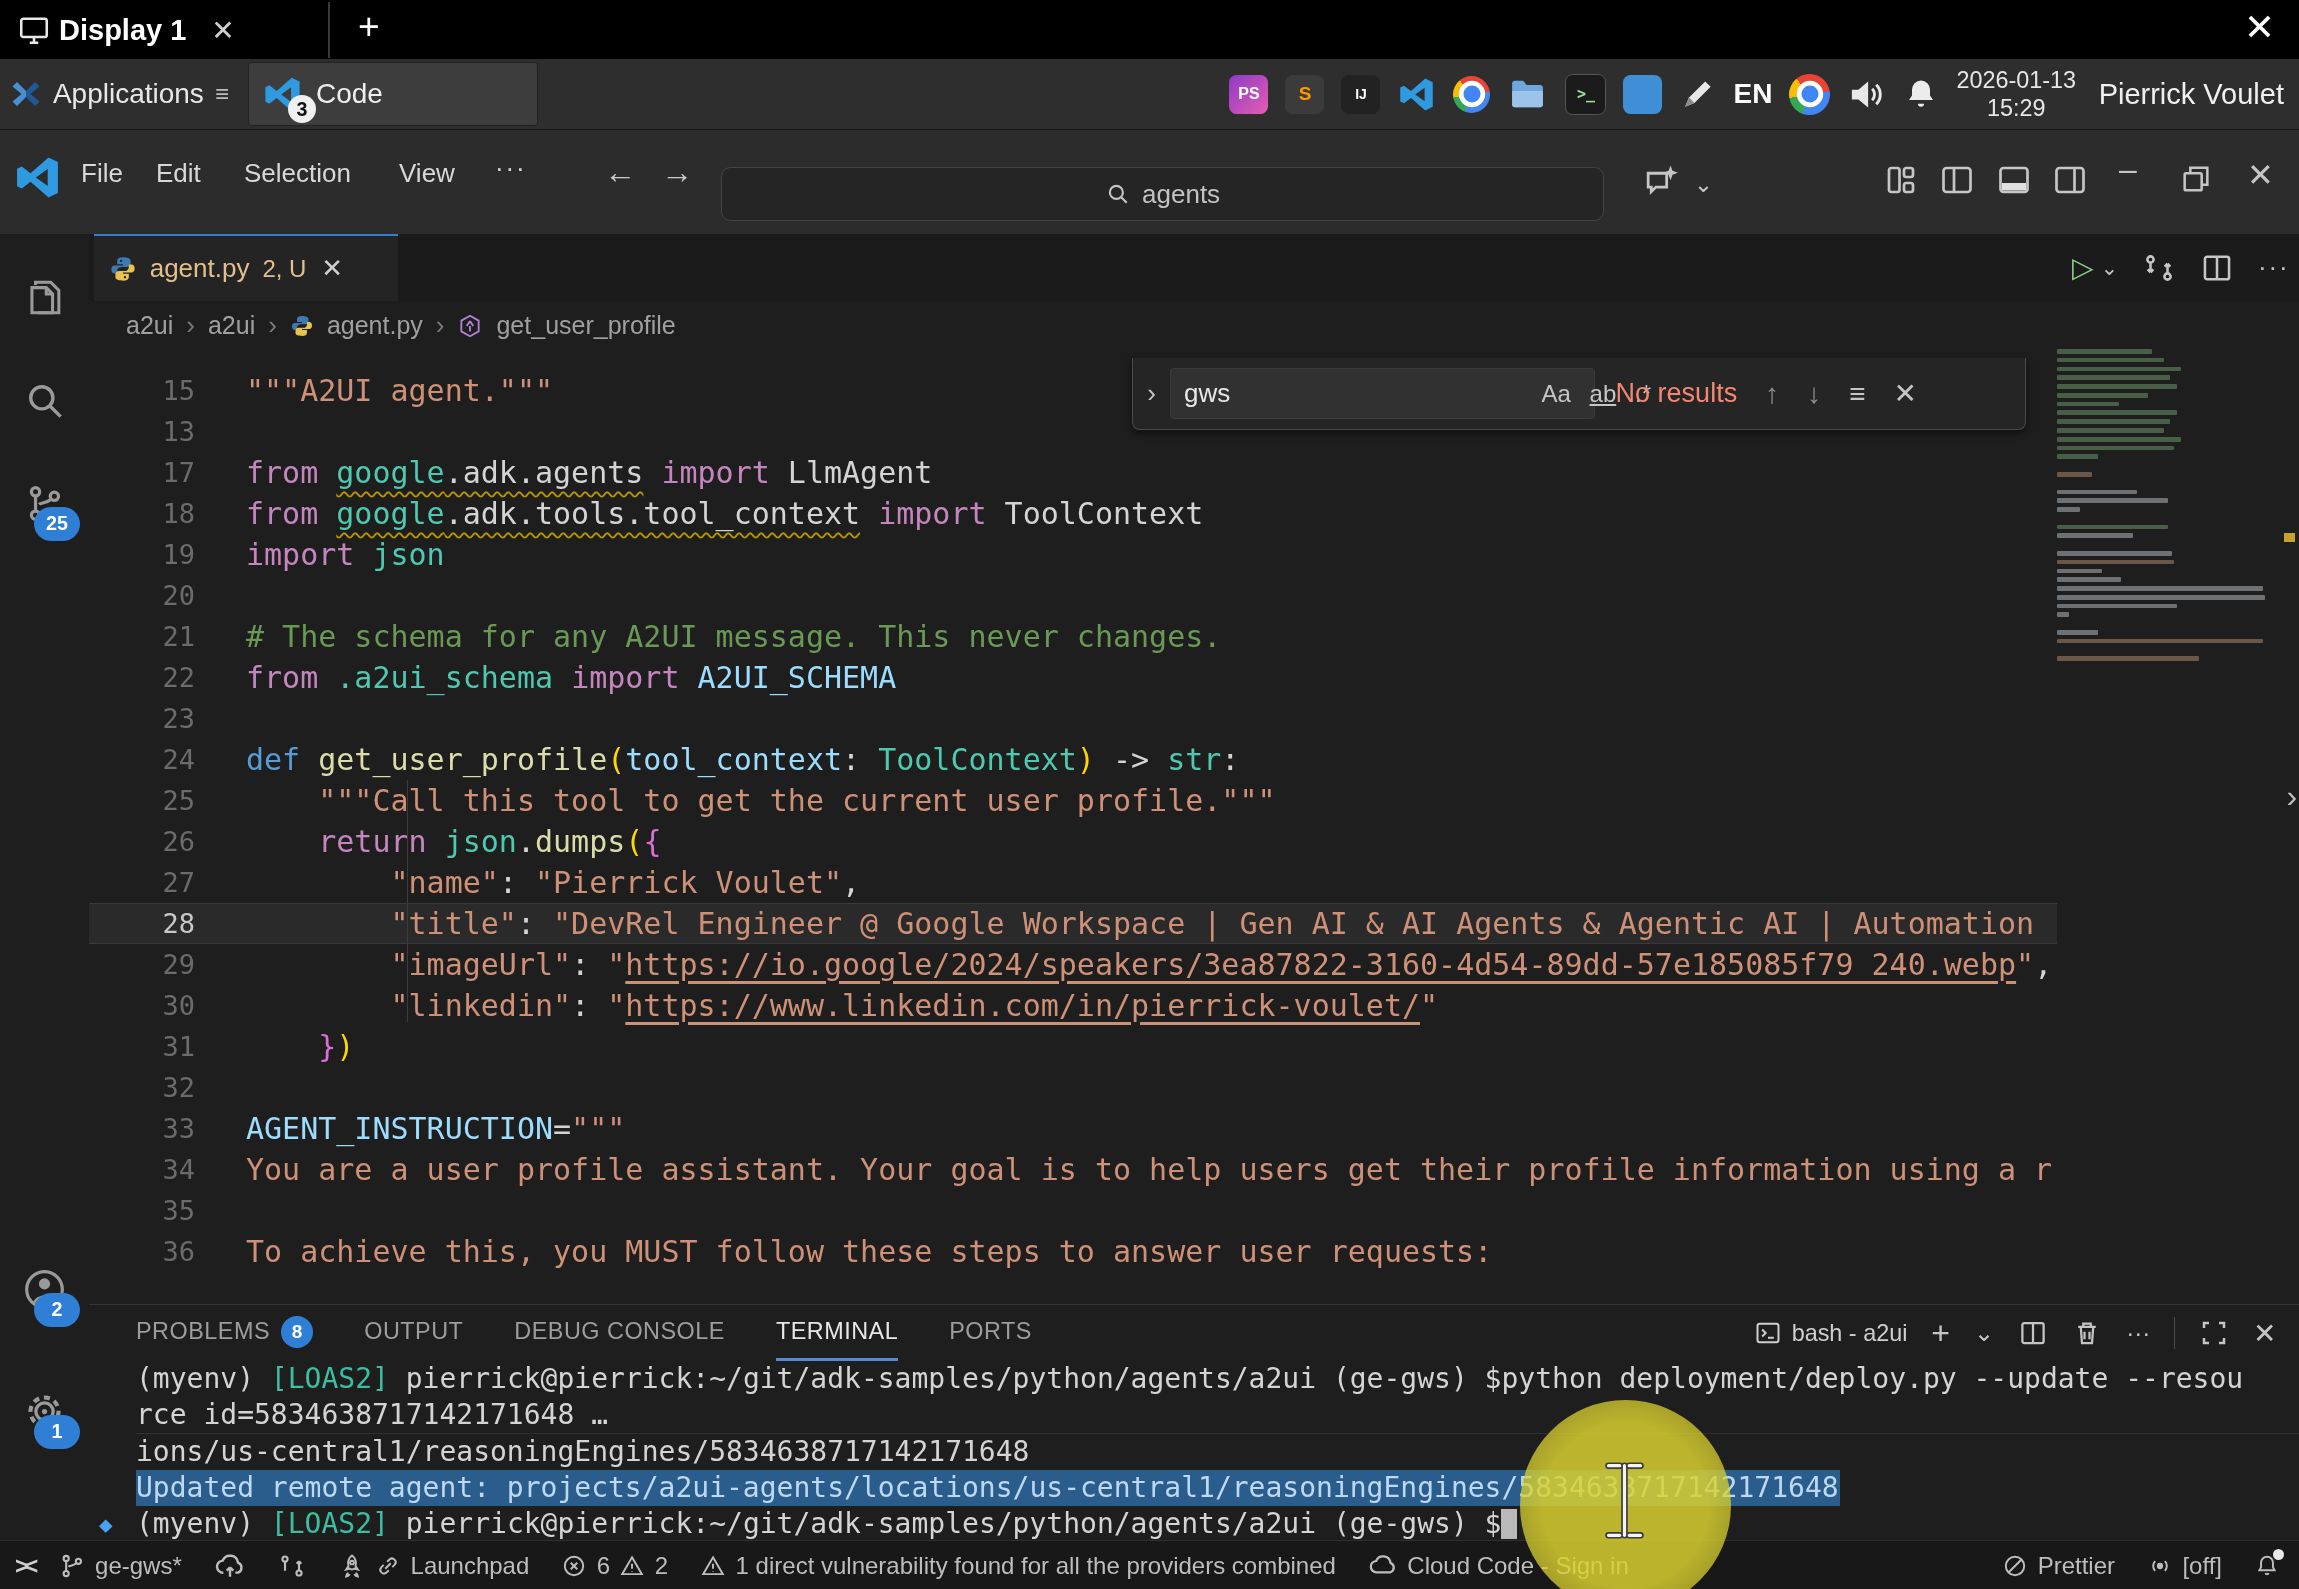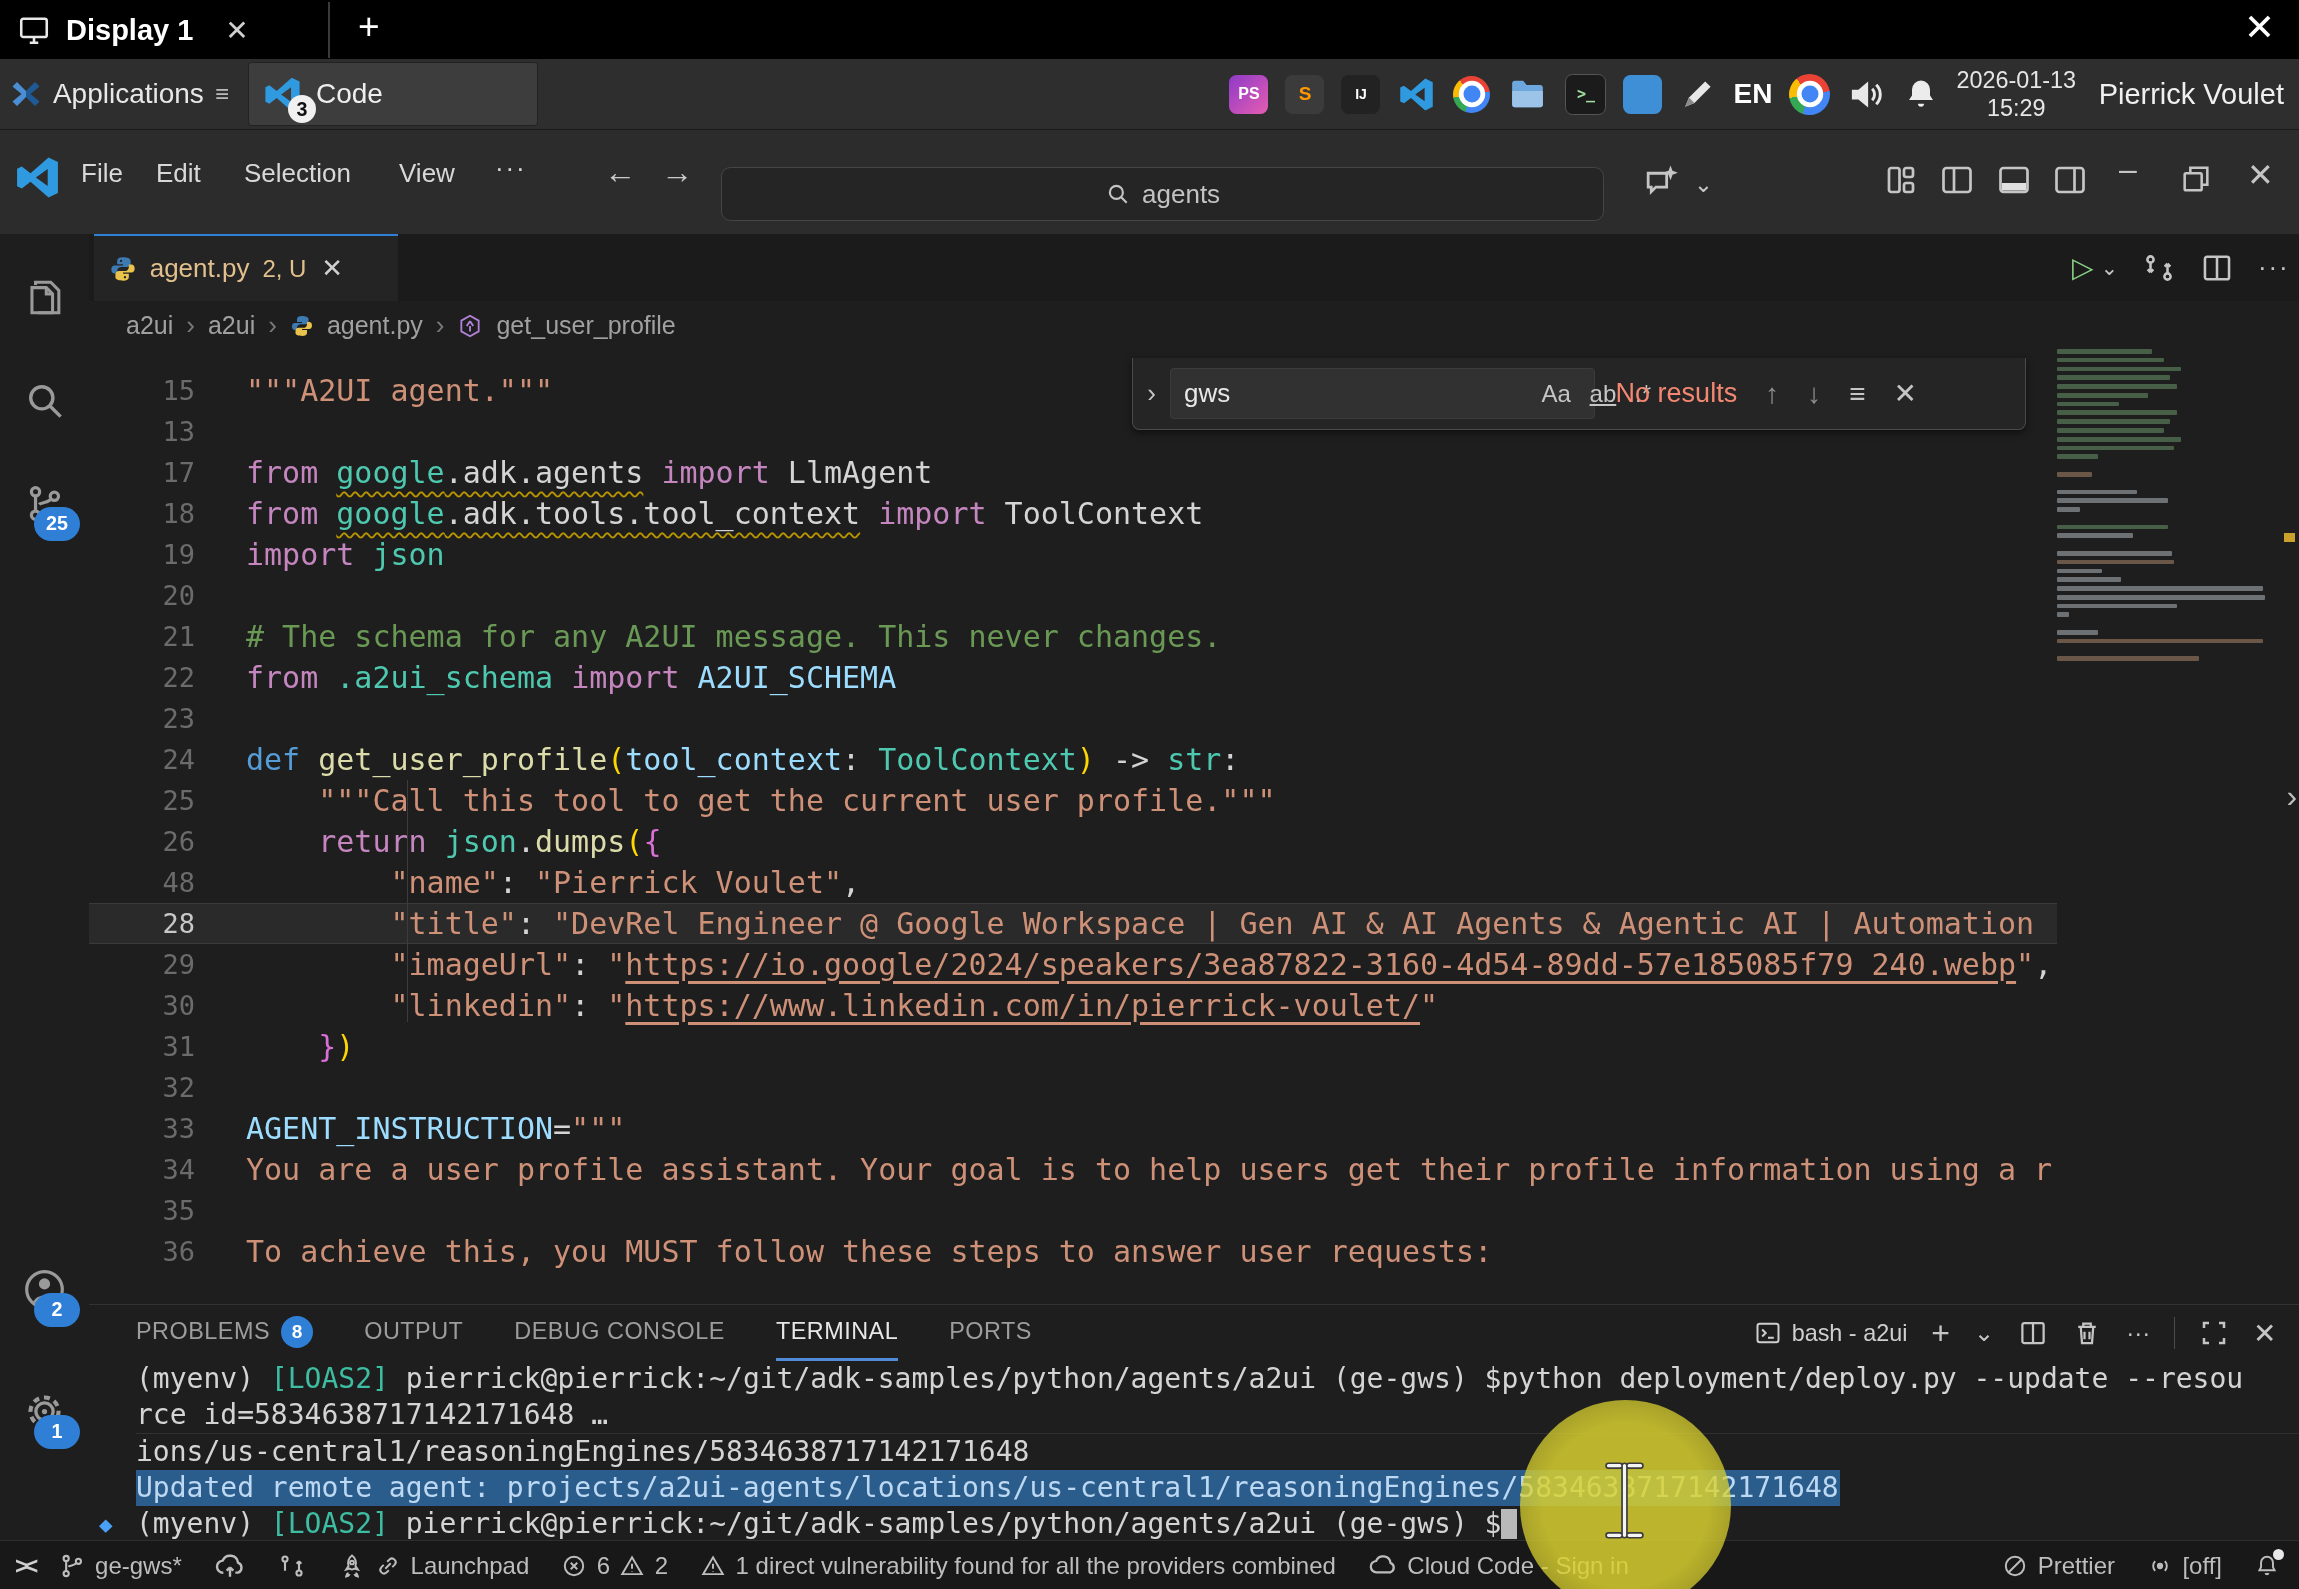--- a/index.html
+++ b/index.html
@@ -2,21 +2,21 @@
 <html style="font-size:15px"><head>
 <meta charset="utf-8">
 <style>
   html,body{margin:0;padding:0;background:#000;}
   #screen{position:relative;width:2299px;height:1589px;overflow:hidden;
     font-family:"Liberation Sans", sans-serif;color:#ccc;background:#1e1e1e;}
   svg{display:block;}
 
   
   #osbar{position:absolute;left:0;top:0;width:2299px;height:59px;background:#000;}
-  .os-tab{position:absolute;left:17px;top:7.5px;height:45px;display:flex;align-items:center;gap:15px;color:#fff;}
+  .os-tab{position:absolute;left:17px;top:7.5px;height:45px;display:flex;align-items:center;gap:8px;color:#fff;}
   .os-tab .lbl{font-size:29px;font-weight:bold;}
   .os-tab .x{font-size:28px;color:#cfcfcf;margin-left:17px;}
   .os-div{position:absolute;left:328px;top:1.9px;width:1.9px;height:56px;background:#3a3a3a;}
   .os-plus{position:absolute;left:358px;top:5.6px;font-size:37px;color:#fff;}
   .os-close{position:absolute;right:24px;top:5.6px;font-size:37px;color:#fff;}
 
   
   #taskbar{position:absolute;left:0;top:59px;width:2299px;height:70px;background:#2e2e2e;border-bottom:0.9px solid #1a1a1a;display:flex;align-items:center;}
   #apps-btn{display:flex;align-items:center;gap:9.4px;padding:0 9.4px 0 7.5px;height:100%;color:#e8e8e8;font-size:28px;}
   #apps-list-icon{color:#bbb;font-size:24px;margin-left:1.9px;}
@@ -413,21 +413,21 @@
         </div>
         <div class="cl">
           <div class="ln">25</div>
           <div class="lc"><span class="tk-p">    </span><span class="tk-s">"""Call this tool to get the current user profile."""</span></div>
         </div>
         <div class="cl">
           <div class="ln">26</div>
           <div class="lc"><span class="tk-p">    </span><span class="tk-k">return</span><span class="tk-p"> </span><span class="tk-t">json</span><span class="tk-p">.</span><span class="tk-f">dumps</span><span class="tk-by">(</span><span class="tk-bp">{</span></div>
         </div>
         <div class="cl">
-          <div class="ln">48</div>
+          <div class="ln">27</div>
           <div class="lc"><span class="tk-p">        </span><span class="tk-s">"name"</span><span class="tk-p">: </span><span class="tk-s">"Pierrick Voulet"</span><span class="tk-p">,</span></div>
         </div>
         <div class="cl cur">
           <div class="ln">28</div>
           <div class="lc"><span class="tk-p">        </span><span class="tk-s">"title"</span><span class="tk-p">: </span><span class="tk-s">"DevRel Engineer @ Google Workspace | Gen AI &amp; AI Agents &amp; Agentic AI | Automation</span></div>
         </div>
         <div class="cl">
           <div class="ln">29</div>
           <div class="lc"><span class="tk-p">        </span><span class="tk-s">"imageUrl"</span><span class="tk-p">: </span><span class="tk-s">"</span><span class="tk-s u-l">https://io.google/2024/speakers/3ea87822-3160-4d54-89dd-57e185085f79_240.webp</span><span class="tk-s">"</span><span class="tk-p">,</span></div>
         </div>

